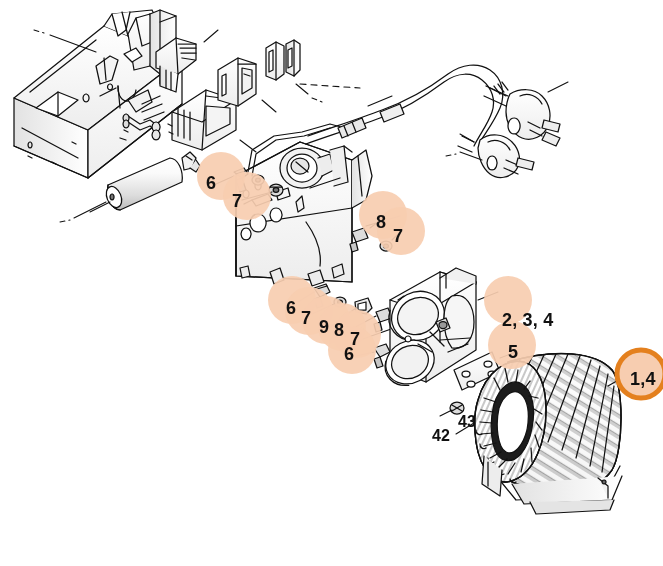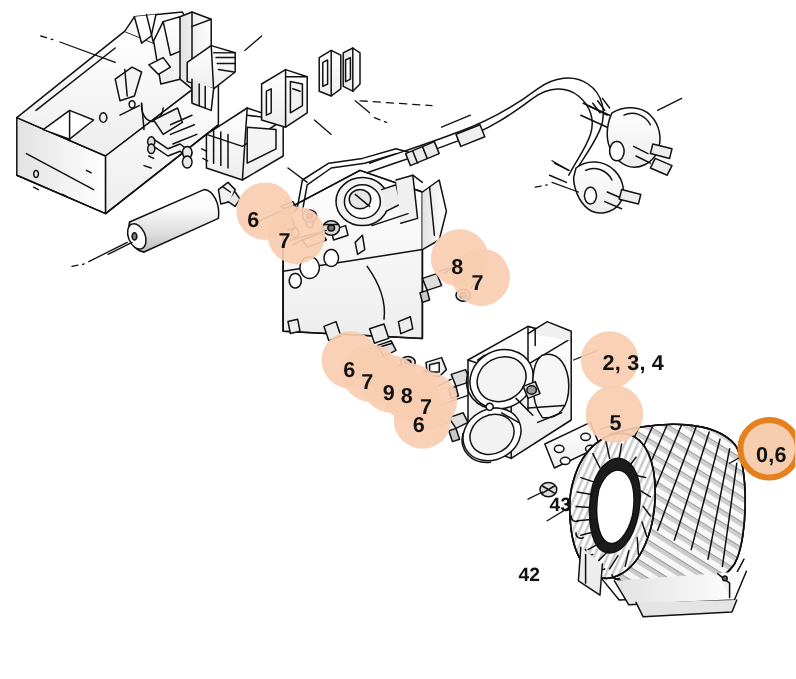--- a/index.html
+++ b/index.html
@@ -481,20 +481,20 @@
     <span class="callout-number" style="left:206px;top:174px;">6</span>
     <span class="callout-number" style="left:232px;top:192px;">7</span>
     <span class="callout-number" style="left:376px;top:213px;">8</span>
     <span class="callout-number" style="left:393px;top:227px;">7</span>
     <span class="callout-number" style="left:286px;top:299px;">6</span>
     <span class="callout-number" style="left:301px;top:309px;">7</span>
     <span class="callout-number" style="left:319px;top:318px;">9</span>
     <span class="callout-number" style="left:334px;top:321px;">8</span>
     <span class="callout-number" style="left:350px;top:330px;">7</span>
     <span class="callout-number" style="left:344px;top:345px;">6</span>
-    <span class="callout-number" style="left:502px;top:293px;text-align:right;">2, 3, 4</span>
+    <span class="callout-number" style="left:502px;top:311px;text-align:right;">2, 3, 4</span>
     <span class="callout-number" style="left:508px;top:343px;">5</span>
     <span class="callout-number small" style="left:418px;top:414px;margin-left:40px;">43</span>
-    <span class="callout-number small" style="left:432px;top:428px;margin-top:44px;">42</span>
-    <span class="callout-number" style="left:630px;top:370px;">0,6</span>
+    <span class="callout-number small" style="left:432px;top:428px;">42</span>
+    <span class="callout-number" style="left:630px;top:370px;">1,4</span>
   </div>
 
 </div>
 
 </body></html>

